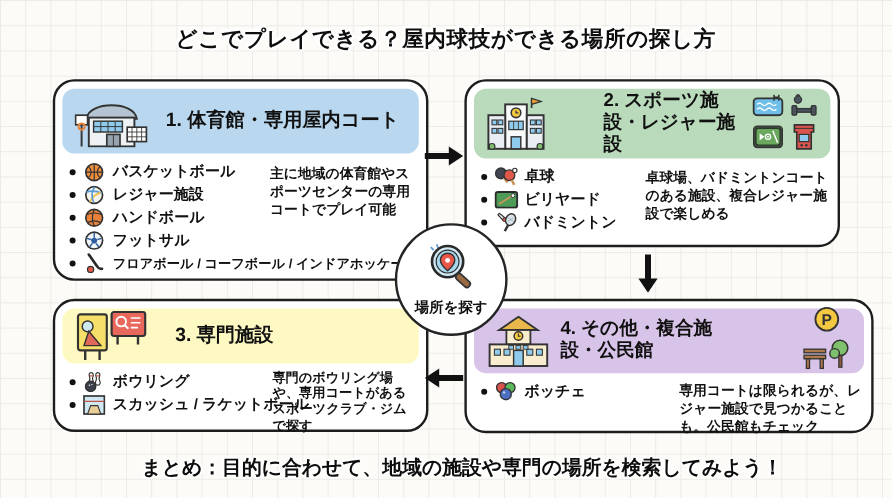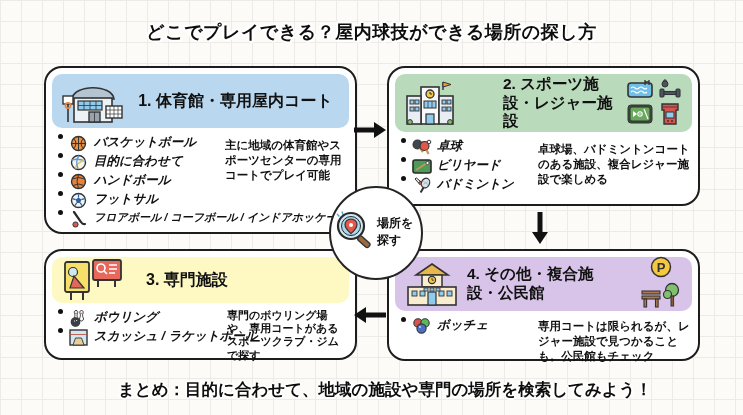--- a/index.html
+++ b/index.html
@@ -16,53 +16,53 @@
   }
   .title{
     position:absolute;top:20px;left:0;right:0;margin:0;text-align:center;
     font-size:18px;font-weight:800;letter-spacing:.5px;color:#0d0d0d;
     text-shadow:-2px 0 #fff,2px 0 #fff,0 -2px #fff,0 2px #fff,2px 2px #fff,-2px -2px #fff;
   }
   .box{position:absolute;background:#fff;border:2.5px solid #1d1d1d;border-radius:18px;box-sizing:border-box;}
   .box1{left:44px;top:66px;width:313px;height:168px;}
   .box2{left:387px;top:66px;width:313px;height:140px;}
   .box3{left:44px;top:249px;width:313px;height:111px;}
-  .box4{left:387px;top:249px;width:313px;height:112px;}
+  .box4{left:387px;top:249px;width:341px;height:112px;}
   .box-header{margin:6px 6px 4px 6px;border-radius:10px;display:flex;align-items:center;gap:8px;padding:3px 10px;box-sizing:border-box;}
   .box1 .box-header{background:#b9d8ef;height:54px;}
   .box2 .box-header{background:#b9dabb;height:58px;}
   .box3 .box-header{background:#fef9c3;height:46px;}
   .box4 .box-header{background:#d9c4e9;height:54px;}
   .htitle{font-weight:800;font-size:15.5px;line-height:1.2;}
   .box1 .htitle{margin:0 auto;font-size:16px;}
   .box2 .htitle{width:152px;margin-left:40px;}
   .box3 .htitle{margin-left:14px;font-size:16px;}
   .box4 .htitle{width:152px;}
   .hicon{flex:none;display:grid;place-items:center;}
   .hicons{margin-left:auto;display:grid;grid-template-columns:auto auto;gap:1px 5px;align-items:center;justify-items:center;}
   .hicons-col{margin-left:auto;display:flex;flex-direction:column;align-items:center;gap:0;}
   .box-body{position:relative;padding:1px 8px 2px 12px;}
   ul.items{list-style:none;margin:0;padding:0;}
-  .items li{display:flex;gap:6px;font-weight:700;font-size:12.5px;margin:1px 0;white-space:nowrap;font-style:italic;}
+  .items li{display:flex;align-items:center;gap:6px;font-weight:700;font-size:12.5px;margin:1px 0;white-space:nowrap;}
   .items li::before{content:"";width:5px;height:5px;border-radius:50%;background:#111;flex:none;}
   .items li .licon{flex:none;width:19px;height:18px;display:grid;place-items:center;}
   .items li.small{font-size:11px;}
   .note{position:absolute;margin:0;font-weight:700;line-height:1.3;color:#111;}
   .box1 .note{top:6px;right:8px;width:122px;font-size:11.5px;}
   .box2 .note{top:6px;right:8px;width:152px;font-size:11.5px;}
   .box3 .note{top:2px;right:6px;width:122px;font-size:11px;line-height:1.2;}
   .box4 .note{top:4px;right:8px;width:152px;font-size:11.5px;}
   .arrow{position:absolute;z-index:3;}
   .arrow-right{left:352px;top:119px;}
   .arrow-down{left:529px;top:210px;}
   .arrow-left{left:352px;top:304px;}
   .center-circle{
     position:absolute;left:329px;top:186px;width:90px;height:90px;z-index:5;
     background:#fff;border:2px solid #242424;border-radius:50%;
-    display:flex;align-items:center;justify-content:center;gap:0;
+    display:flex;flex-direction:column;align-items:center;justify-content:center;gap:0;
   }
   .center-label{font-size:12px;font-weight:800;margin-top:-2px;}
   .summary{
     position:absolute;left:0;right:0;top:379px;margin:0;text-align:center;
     font-size:16.5px;font-weight:800;color:#0d0d0d;
     text-shadow:-2px 0 #fff,2px 0 #fff,0 -2px #fff,0 2px #fff;
     padding-left:27px;
   }
 </style>
 </head>
@@ -104,21 +104,21 @@
         </li>
         <li>
           <span class="licon">
             <svg width="17" height="17" viewBox="0 0 17 17">
                 <circle cx="8.5" cy="8.5" r="7" fill="#f4f4ec" stroke="#333" stroke-width="1.4"></circle>
                 <path d="M2 6 q6 -2 13 1" stroke="#5b9bd5" stroke-width="1.4" fill="none"></path>
                 <path d="M5 14.5 q2 -6 9 -8" stroke="#f0c24b" stroke-width="1.4" fill="none"></path>
                 <path d="M9 1.8 q-4 5 -1 13" stroke="#5b9bd5" stroke-width="1.4" fill="none"></path>
               </svg>
           </span>
-          <span>目的に合わせて</span>
+          <span>レジャー施設</span>
         </li>
         <li>
           <span class="licon">
             <svg width="17" height="17" viewBox="0 0 17 17">
                 <circle cx="8.5" cy="8.5" r="7" fill="#e8823a" stroke="#333" stroke-width="1.4"></circle>
                 <path d="M2 6 q6.5 -3 13 0 M3 12.5 q5.5 -3 11 0 M8.5 1.5 q-3 7 0 14" stroke="#333" stroke-width="1" fill="none"></path>
               </svg>
           </span>
           <span>ハンドボール</span>
         </li>

